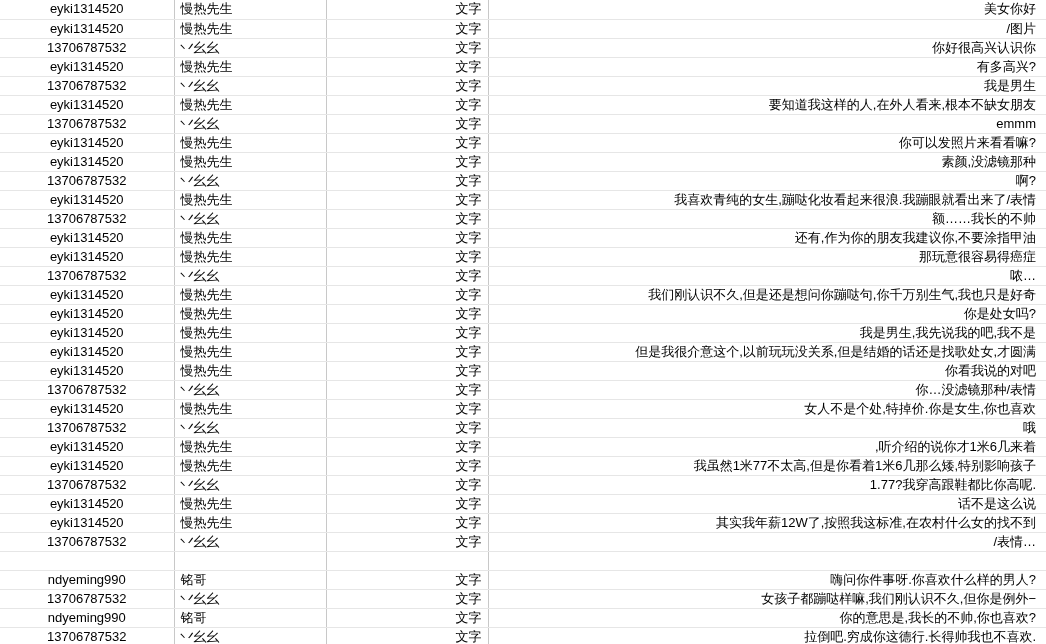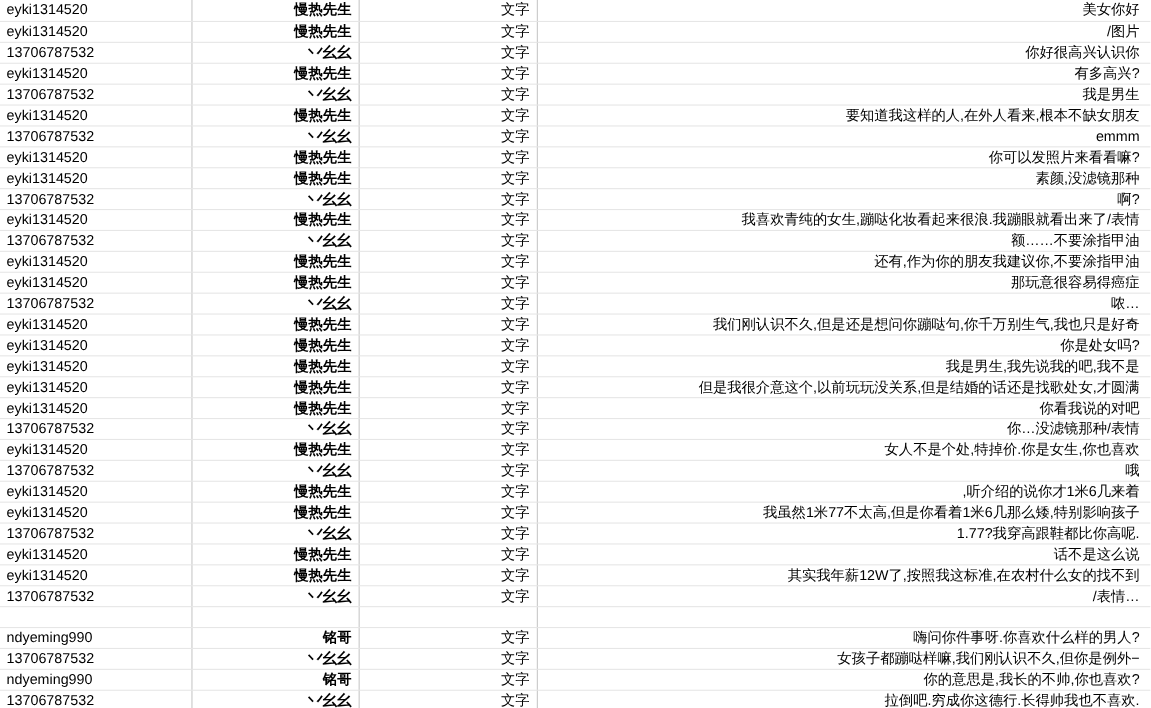--- a/index.html
+++ b/index.html
@@ -30,22 +30,22 @@
   }
   .sheet td {
     padding: 0 6px;
     border-right: 1px solid #c8c8c8;
     border-bottom: 1px solid #e6e6e6;
     white-space: nowrap;
     overflow: hidden;
     line-height: 18px;
     vertical-align: middle;
   }
-  .sheet td.col-id   { text-align: left; }
-  .sheet td.col-name { text-align: right; font-weight: bold; }
+  .sheet td.col-id   { text-align: center; }
+  .sheet td.col-name { text-align: left; }
   .sheet td.col-type { text-align: right; }
   .sheet td.col-msg  { text-align: right; border-right: none; padding-right: 10px; }
 
   tr.blank td {
     border-bottom: 1px solid #e6e6e6;
   }
   tr.blank {
     height: 19px;
   }
 </style>
@@ -123,21 +123,21 @@
     <tr>
         <td class="col-id">eyki1314520</td>
         <td class="col-name">慢热先生</td>
         <td class="col-type">文字</td>
         <td class="col-msg">我喜欢青纯的女生,蹦哒化妆看起来很浪.我蹦眼就看出来了/表情</td>
       </tr>
     <tr>
         <td class="col-id">13706787532</td>
         <td class="col-name">丷幺幺</td>
         <td class="col-type">文字</td>
-        <td class="col-msg">额……不要涂指甲油</td>
+        <td class="col-msg">额……我长的不帅</td>
       </tr>
     <tr>
         <td class="col-id">eyki1314520</td>
         <td class="col-name">慢热先生</td>
         <td class="col-type">文字</td>
         <td class="col-msg">还有,作为你的朋友我建议你,不要涂指甲油</td>
       </tr>
     <tr>
         <td class="col-id">eyki1314520</td>
         <td class="col-name">慢热先生</td>

